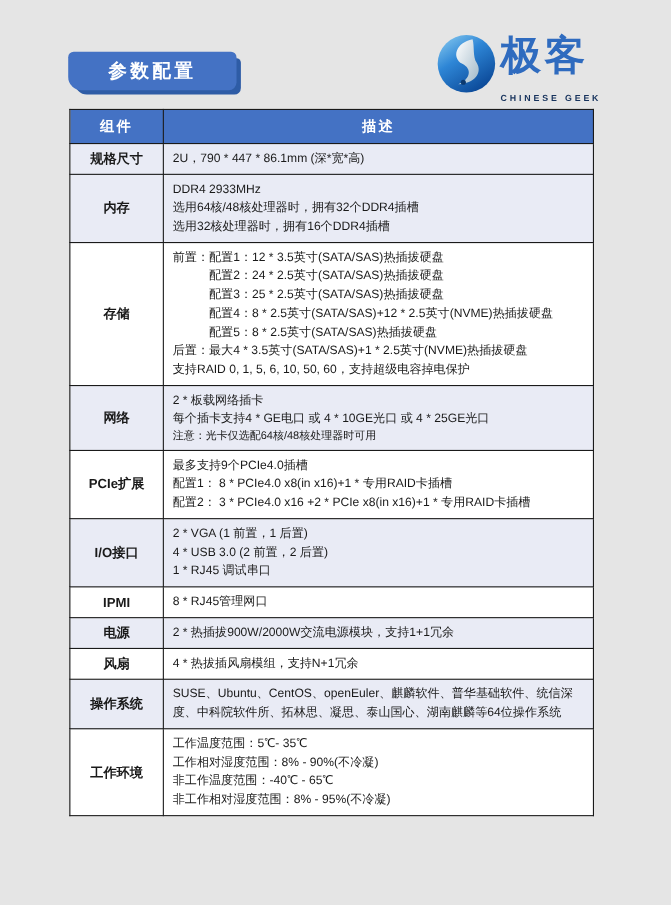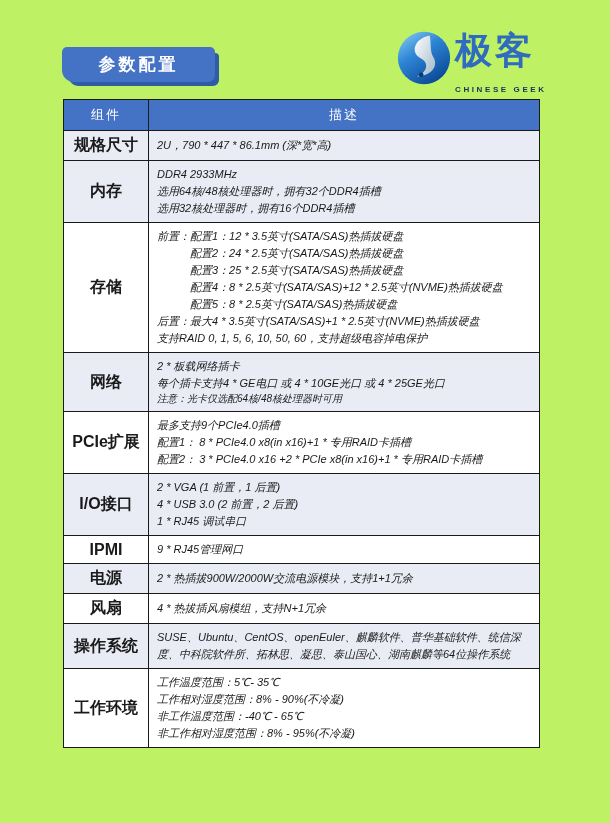--- a/index.html
+++ b/index.html
@@ -2,21 +2,21 @@
 <html style="--primary-blue: #4472C4; --badge-shadow: #2E5CA6; --row-alt: #E9EBF5; --border: #1A1A1A; --text: #1A1A1A; --logo-blue: #2F6BBF; --logo-navy: #16325C; --sphere-light: #8FD0F2; --sphere-mid: #2E86D6; --sphere-dark: #0C4A99;"><head>
 <meta charset="utf-8">
 <style>
   html,body { margin:0; padding:0; }
   body {
     width:610px; height:823px;
     background:#ffffff;
     font-family:"Liberation Sans", sans-serif;
     color:var(--text, #1a1a1a);
   }
-  .page { position:relative; width:610px; height:823px; overflow:hidden; background:#bef264; }
+  .page { position:relative; width:610px; height:823px; overflow:hidden; background:#e5e5e5; }
 
   
   .title-badge {
     position:absolute; left:62px; top:47px;
     width:153px; height:35px;
     background:var(--primary-blue);
     border-radius:5px 5px 7px 12px;
     box-shadow:5px 5px 0 -1px var(--badge-shadow);
     color:#ffffff; font-size:17px; font-weight:bold; letter-spacing:3px;
     display:flex; align-items:center; justify-content:center;
@@ -36,29 +36,29 @@
   }
 
   
   .spec-table {
     position:absolute; left:63px; top:99px; width:477px;
     border-collapse:collapse; table-layout:fixed;
   }
   .spec-table th, .spec-table td { border:1px solid var(--border); }
   .spec-table th {
     background:var(--primary-blue); color:#ffffff;
-    font-size:13px; font-weight:normal; letter-spacing:2px;
+    font-size:13px; font-weight:bold; letter-spacing:2px;
     padding:6px 4px; text-align:center;margin-left:16px;
   }
   .col-comp { width:85px; }
   td.comp {
     text-align:center; vertical-align:middle;
-    font-weight:bold; font-size:16px; padding:4px 2px; background:#fff;
+    font-weight:bold; font-size:12px; padding:4px 2px; background:#fff;
   }
-  td.desc { padding:5px 8px; font-size:11px; vertical-align:middle; background:#fff;font-style:italic; }
+  td.desc { padding:5px 8px; font-size:11px; vertical-align:middle; background:#fff; }
   .line { line-height:17px; }
   .line.indent { padding-left:33px; }
   .line.small { font-size:10px; line-height:14px; }
   tr.alt td { background:var(--row-alt); }
 </style>
 </head>
 <body>
 
 <div class="page">
 
@@ -147,21 +147,21 @@
     <td class="comp">I/O接口</td>
     <td class="desc">
             <div class="line">2 * VGA (1 前置，1 后置)</div>
             <div class="line">4 * USB 3.0 (2 前置，2 后置)</div>
             <div class="line">1 * RJ45 调试串口</div>
           </td>
   </tr>
         <tr>
     <td class="comp">IPMI</td>
     <td class="desc">
-            <div class="line">9 * RJ45管理网口</div>
+            <div class="line">8 * RJ45管理网口</div>
           </td>
   </tr>
         <tr class="alt">
     <td class="comp">电源</td>
     <td class="desc">
             <div class="line">2 * 热插拔900W/2000W交流电源模块，支持1+1冗余</div>
           </td>
   </tr>
         <tr>
     <td class="comp">风扇</td>

